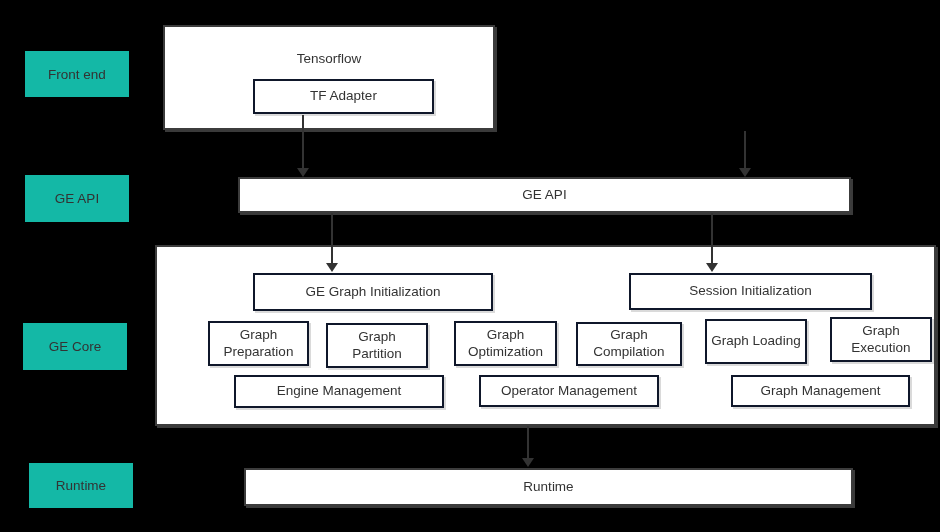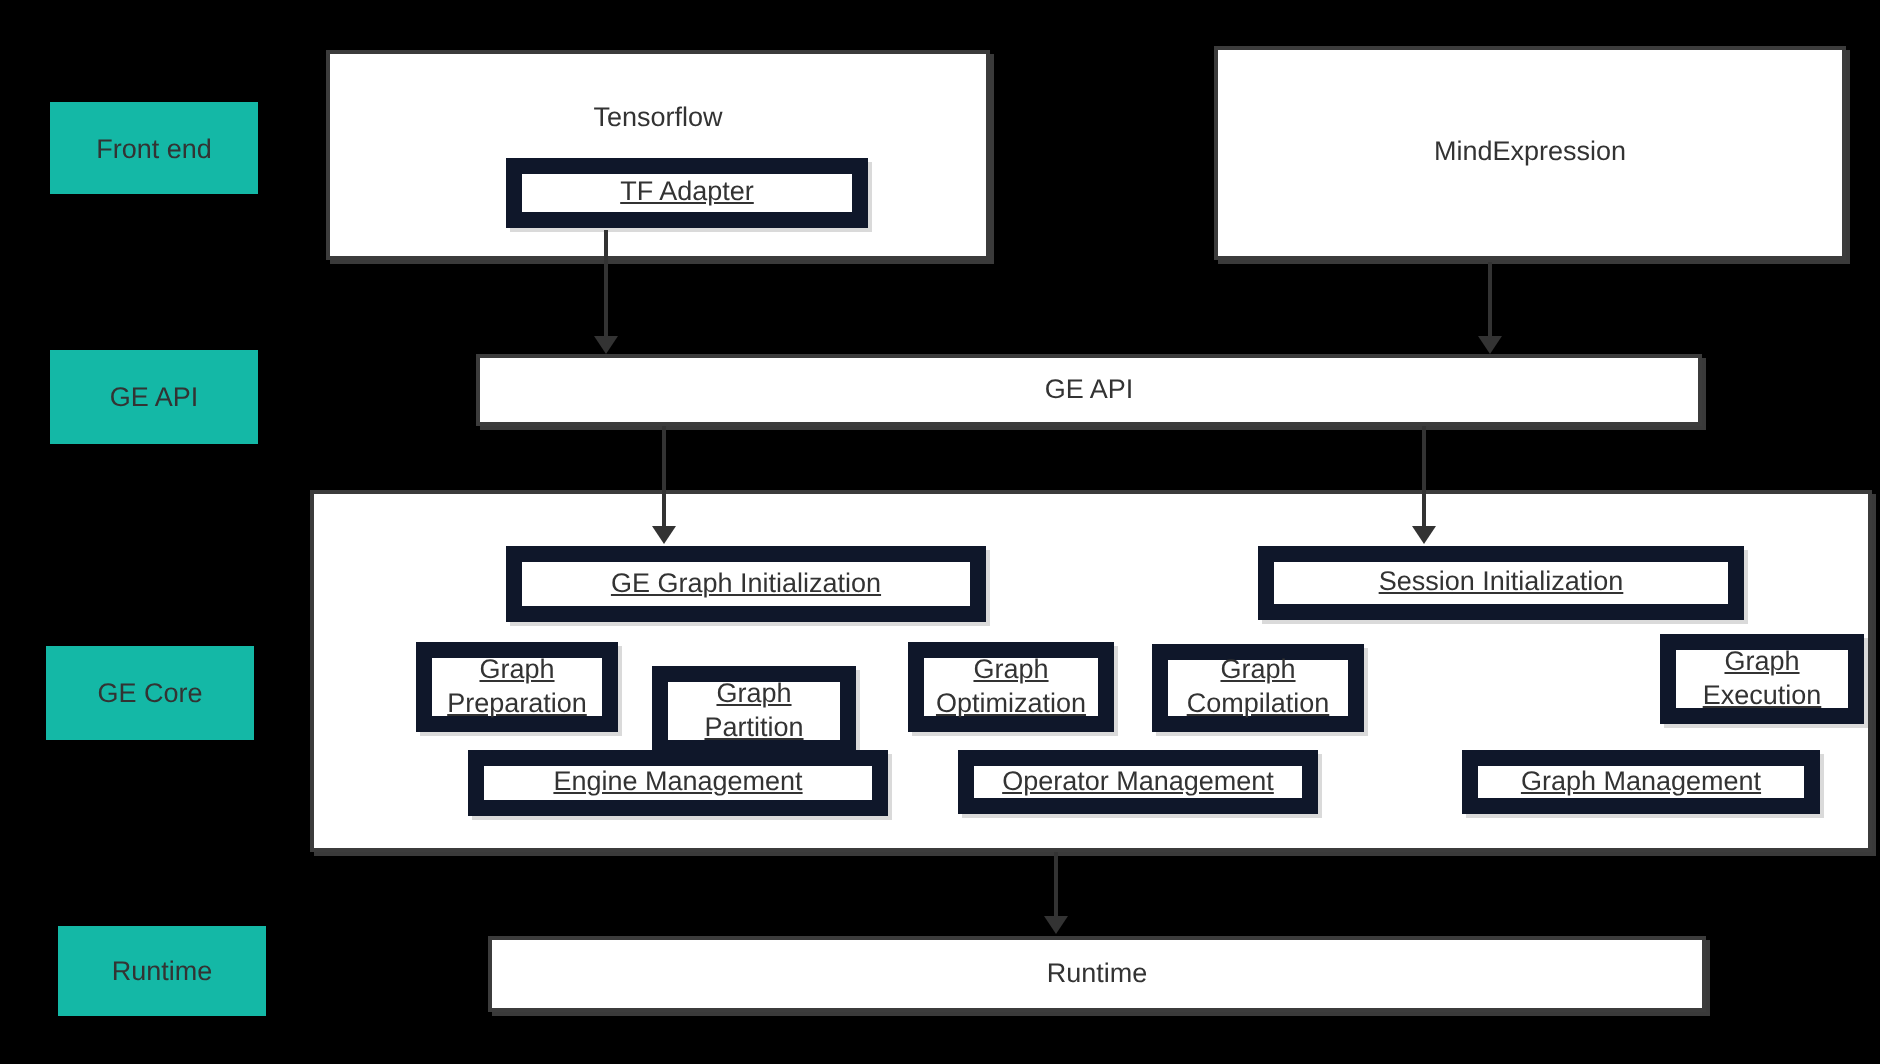--- a/index.html
+++ b/index.html
@@ -22,23 +22,22 @@
     position:absolute;
     background:#ffffff;
     box-sizing:border-box;
     margin-left:20px;
   }
   .outer{
     border:2px solid #3c3c3c;
     box-shadow:2px 2px 0 rgba(128,128,128,0.45);
   }
   .inner{
-    border:8px solid #0f172a;
+    border:2px solid #0f172a;
     box-shadow:2px 2px 0 rgba(150,150,150,0.35);
-    text-decoration:underline;
   }
   .center{
     display:flex;align-items:center;justify-content:center;
     text-align:center;line-height:1.25;
   }
   .pad{padding:11px 4px;}
   .box-title{
     position:absolute;top:24px;left:0;right:0;
     text-align:center;
   }
@@ -62,34 +61,34 @@
   <div class="side-label" style="left:25px;top:51px;width:104px;height:46px">Front end</div>
   <div class="side-label" style="left:25px;top:175px;width:104px;height:47px">GE API</div>
   <div class="side-label" style="left:23px;top:323px;width:104px;height:47px">GE Core</div>
   <div class="side-label" style="left:29px;top:463px;width:104px;height:45px">Runtime</div>
 
   <div class="box outer" style="left:143px;top:25px;width:332px;height:105px">
     <div class="box-title">Tensorflow</div>
     <div class="box inner center" style="left:68px;top:52px;width:181px;height:35px">TF Adapter</div>
   </div>
 
-  <div class="box outer center" style="left:587px;top:23px;width:316px;height:107px">MindExpression</div>
 
   <div class="box outer center" style="left:218px;top:177px;width:613px;height:36px">GE API</div>
 
   <div class="box outer" style="left:135px;top:245px;width:781px;height:181px">
 
     <div class="box inner center" style="left:76px;top:26px;width:240px;height:38px">GE Graph Initialization</div>
 
     <div class="box inner center" style="left:452px;top:26px;width:243px;height:37px">Session Initialization</div>
 
     <div class="box inner center pad" style="left:31px;top:74px;width:101px;height:45px">Graph Preparation</div>
-    <div class="box inner center pad" style="left:149px;top:86px;width:102px;height:45px">Graph Partition</div>
+    <div class="box inner center pad" style="left:149px;top:76px;width:102px;height:45px">Graph Partition</div>
     <div class="box inner center pad" style="left:277px;top:74px;width:103px;height:45px">Graph Optimization</div>
     <div class="box inner center pad" style="left:399px;top:75px;width:106px;height:44px">Graph Compilation</div>
+    <div class="box inner center pad" style="left:528px;top:72px;width:102px;height:45px">Graph Loading</div>
     <div class="box inner center pad" style="left:653px;top:70px;width:102px;height:45px">Graph Execution</div>
 
     <div class="box inner center" style="left:57px;top:128px;width:210px;height:33px">Engine Management</div>
     <div class="box inner center" style="left:302px;top:128px;width:180px;height:32px">Operator Management</div>
     <div class="box inner center" style="left:554px;top:128px;width:179px;height:32px">Graph Management</div>
   </div>
 
   <div class="box outer center" style="left:224px;top:468px;width:609px;height:38px">Runtime</div>
 
   <div class="arrow" style="left:302px;top:115px;height:53px"></div>

